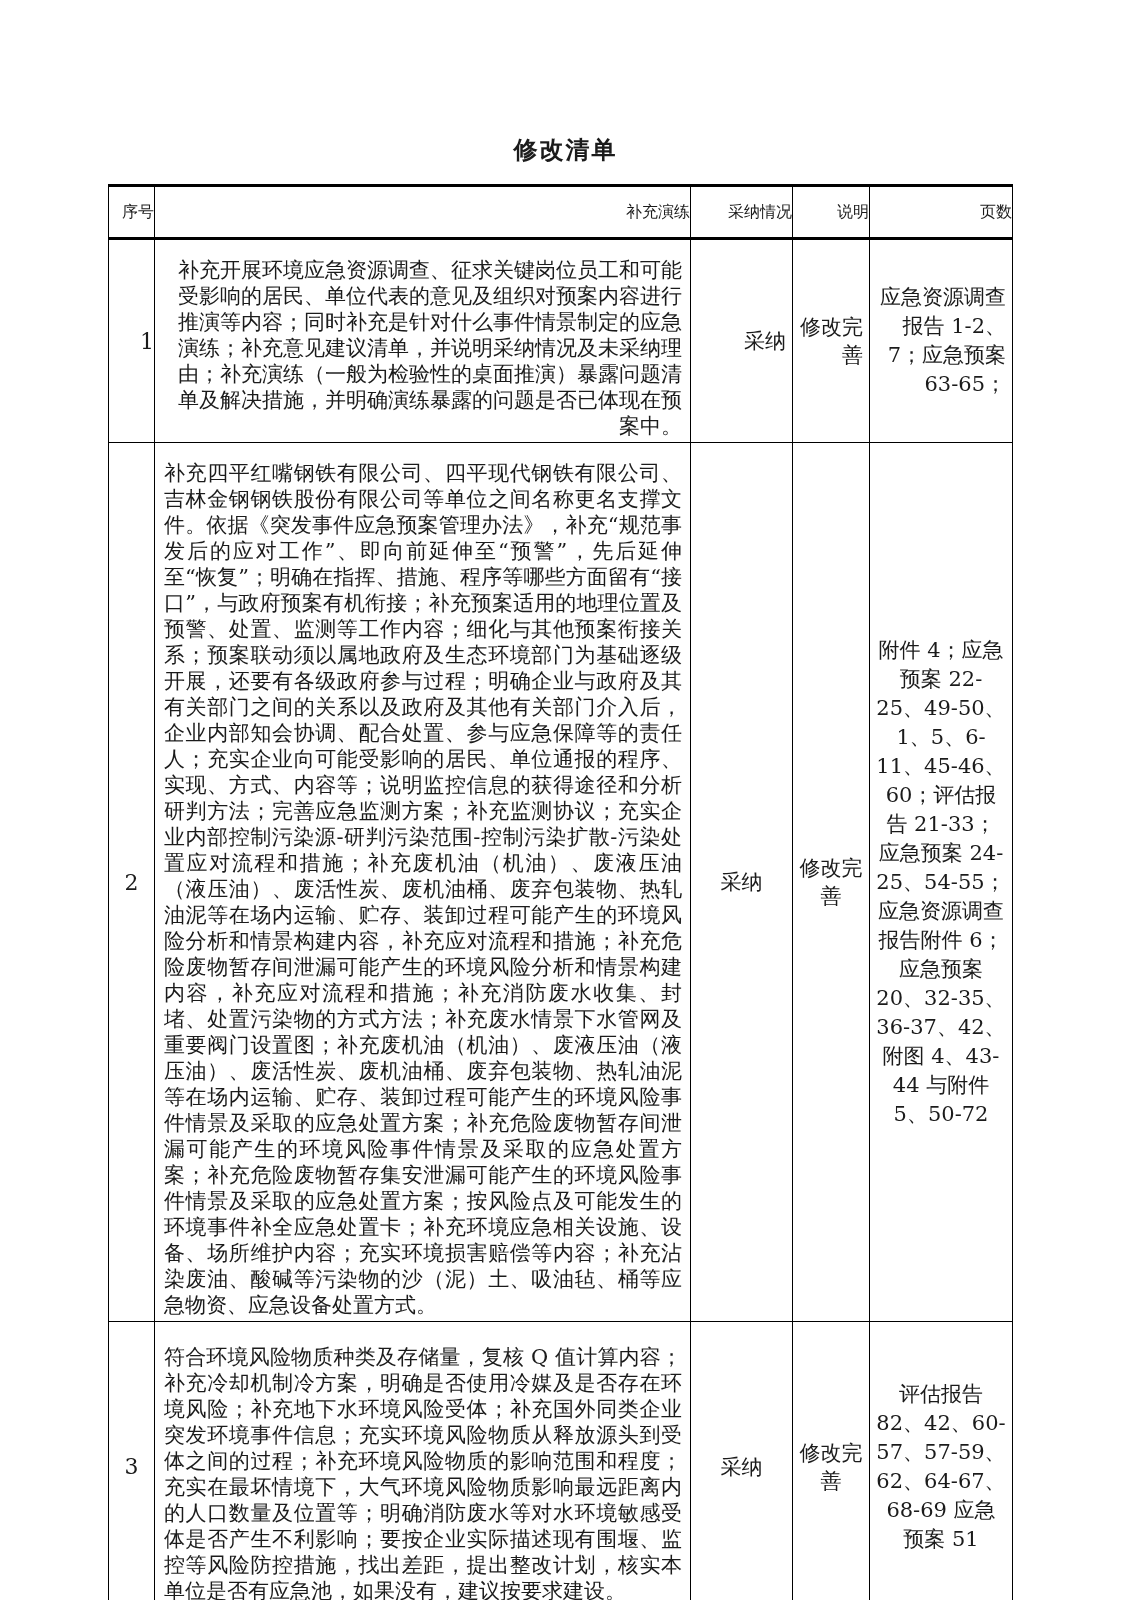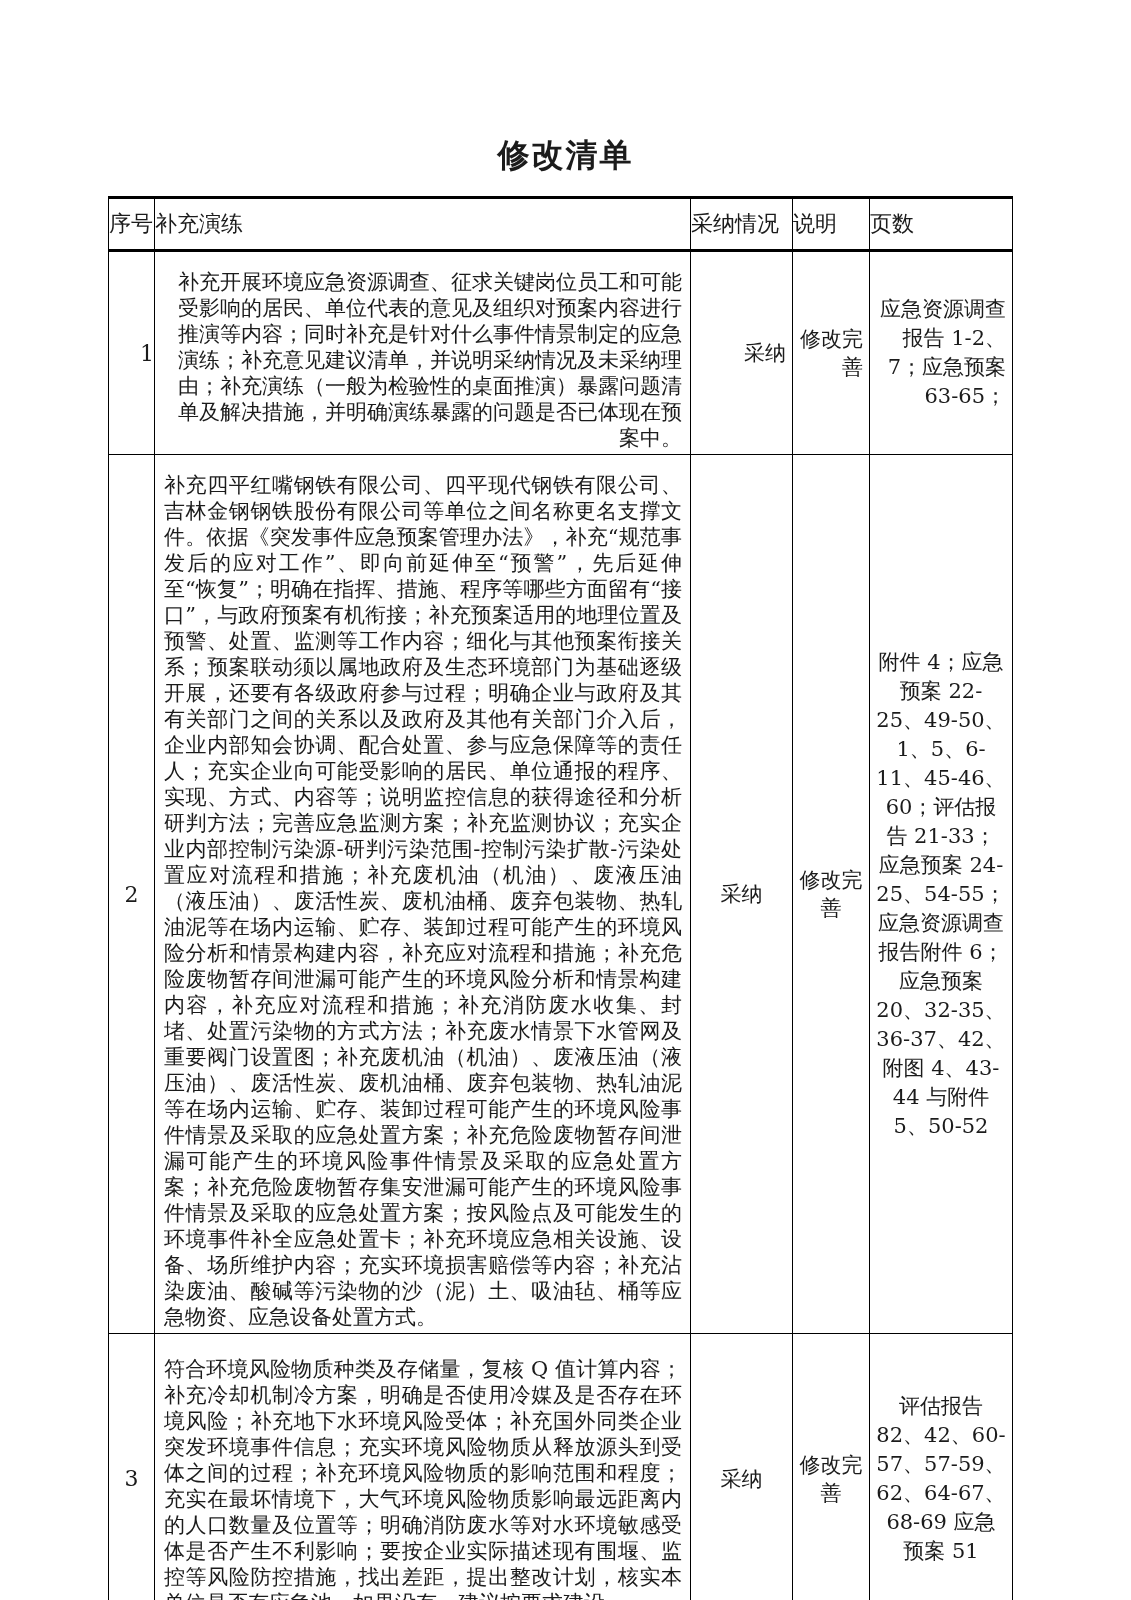--- a/index.html
+++ b/index.html
@@ -14,43 +14,43 @@
     width: 1131px;
     height: 1600px;
     background: #ffffff;
     overflow: hidden;
   }
   .doc-title {
     margin: 0;
     padding-top: 134px;
     padding-bottom: 18px;
     text-align: center;
-    font-size: 32px;
+    font-size: 24px;
     font-weight: bold;
     letter-spacing: 2px;
   }
   table.revision-table {
     margin-left: 108px;
     width: 904px;
     border-collapse: collapse;
     table-layout: fixed;
     border-top: 3px solid #000;
     border-bottom: 3px solid #000;
   }
   .revision-table th,
   .revision-table td {
     border: 1.5px solid #000;
     padding: 0;
   }
   .revision-table thead th {
     border-bottom: 3px solid #000;
     height: 50px;
     font-weight: normal;
-    font-size: 22px;
-    text-align: left;
+    font-size: 16px;
+    text-align: right;
     vertical-align: middle;
     line-height: 26px;
   }
   col.c-no      { width: 46px; }
   col.c-content { width: 536px; }
   col.c-adopt   { width: 102px; }
   col.c-note    { width: 77px; }
   col.c-pages   { width: 143px; }
 
   td.cell-no {
@@ -114,21 +114,21 @@
         <td class="cell-content">补充开展环境应急资源调查、征求关键岗位员工和可能受影响的居民、单位代表的意见及组织对预案内容进行推演等内容；同时补充是针对什么事件情景制定的应急演练；补充意见建议清单，并说明采纳情况及未采纳理由；补充演练（一般为检验性的桌面推演）暴露问题清单及解决措施，并明确演练暴露的问题是否已体现在预案中。</td>
         <td class="cell-adopt">采纳</td>
         <td class="cell-note">修改完善</td>
         <td class="cell-pages">应急资源调查报告 1-2、7；应急预案 63-65；</td>
       </tr>
       <tr class="row-2">
         <td class="cell-no">2</td>
         <td class="cell-content">补充四平红嘴钢铁有限公司、四平现代钢铁有限公司、吉林金钢钢铁股份有限公司等单位之间名称更名支撑文件。依据《突发事件应急预案管理办法》，补充“规范事发后的应对工作”、即向前延伸至“预警”，先后延伸至“恢复”；明确在指挥、措施、程序等哪些方面留有“接口”，与政府预案有机衔接；补充预案适用的地理位置及预警、处置、监测等工作内容；细化与其他预案衔接关系；预案联动须以属地政府及生态环境部门为基础逐级开展，还要有各级政府参与过程；明确企业与政府及其有关部门之间的关系以及政府及其他有关部门介入后，企业内部知会协调、配合处置、参与应急保障等的责任人；充实企业向可能受影响的居民、单位通报的程序、实现、方式、内容等；说明监控信息的获得途径和分析研判方法；完善应急监测方案；补充监测协议；充实企业内部控制污染源-研判污染范围-控制污染扩散-污染处置应对流程和措施；补充废机油（机油）、废液压油（液压油）、废活性炭、废机油桶、废弃包装物、热轧油泥等在场内运输、贮存、装卸过程可能产生的环境风险分析和情景构建内容，补充应对流程和措施；补充危险废物暂存间泄漏可能产生的环境风险分析和情景构建内容，补充应对流程和措施；补充消防废水收集、封堵、处置污染物的方式方法；补充废水情景下水管网及重要阀门设置图；补充废机油（机油）、废液压油（液压油）、废活性炭、废机油桶、废弃包装物、热轧油泥等在场内运输、贮存、装卸过程可能产生的环境风险事件情景及采取的应急处置方案；补充危险废物暂存间泄漏可能产生的环境风险事件情景及采取的应急处置方案；补充危险废物暂存集安泄漏可能产生的环境风险事件情景及采取的应急处置方案；按风险点及可能发生的环境事件补全应急处置卡；补充环境应急相关设施、设备、场所维护内容；充实环境损害赔偿等内容；补充沾染废油、酸碱等污染物的沙（泥）土、吸油毡、桶等应急物资、应急设备处置方式。</td>
         <td class="cell-adopt">采纳</td>
         <td class="cell-note">修改完善</td>
-        <td class="cell-pages">附件 4；应急预案 22-25、49-50、1、5、6-11、45-46、60；评估报告 21-33；应急预案 24-25、54-55；应急资源调查报告附件 6；应急预案 20、32-35、36-37、42、附图 4、43-44 与附件 5、50-52</td>
+        <td class="cell-pages">附件 4；应急预案 22-25、49-50、1、5、6-11、45-46、60；评估报告 21-33；应急预案 24-25、54-55；应急资源调查报告附件 6；应急预案 20、32-35、36-37、42、附图 4、43-44 与附件 5、50-72</td>
       </tr>
       <tr class="row-3">
         <td class="cell-no">3</td>
         <td class="cell-content">符合环境风险物质种类及存储量，复核 Q 值计算内容；补充冷却机制冷方案，明确是否使用冷媒及是否存在环境风险；补充地下水环境风险受体；补充国外同类企业突发环境事件信息；充实环境风险物质从释放源头到受体之间的过程；补充环境风险物质的影响范围和程度；充实在最坏情境下，大气环境风险物质影响最远距离内的人口数量及位置等；明确消防废水等对水环境敏感受体是否产生不利影响；要按企业实际描述现有围堰、监控等风险防控措施，找出差距，提出整改计划，核实本单位是否有应急池，如果没有，建议按要求建设。</td>
         <td class="cell-adopt">采纳</td>
         <td class="cell-note">修改完善</td>
         <td class="cell-pages">评估报告 82、42、60-57、57-59、62、64-67、68-69 应急预案 51</td>
       </tr>
     </tbody>
   </table>

